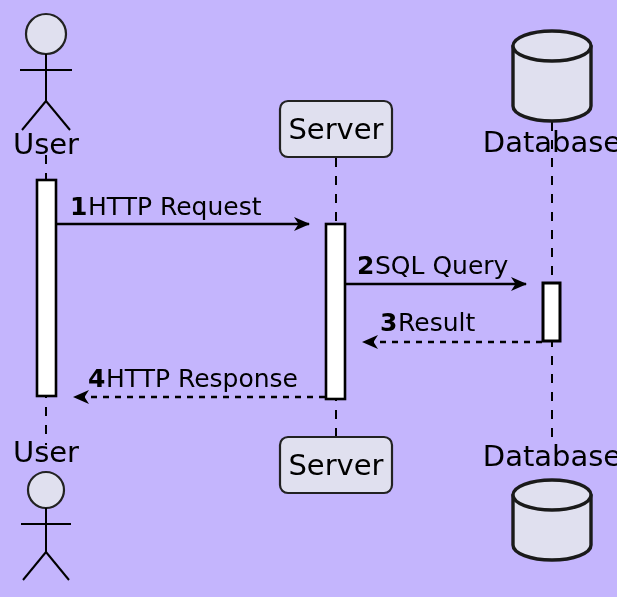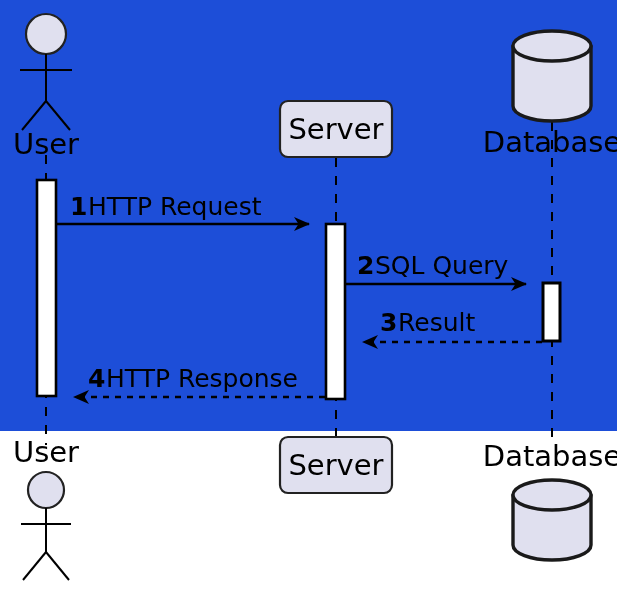--- a/index.html
+++ b/index.html
@@ -9,22 +9,22 @@
   }
   body {
     width: 617px;
     height: 597px;
     overflow: hidden;
     font-family: "DejaVu Sans", sans-serif;
   }
   #diagram-root {
     position: relative;
     width: 617px;
-    height: 431px;
-    background: #1d4ed8;
+    height: 597px;
+    background: #c4b5fd;
   }
   svg#sequence-diagram {
     display: block;
     width: 617px;
     height: 597px;
   }
   .lifeline-label {
     font-family: "DejaVu Sans", sans-serif;
     font-size: 29px;
     fill: #000000;

